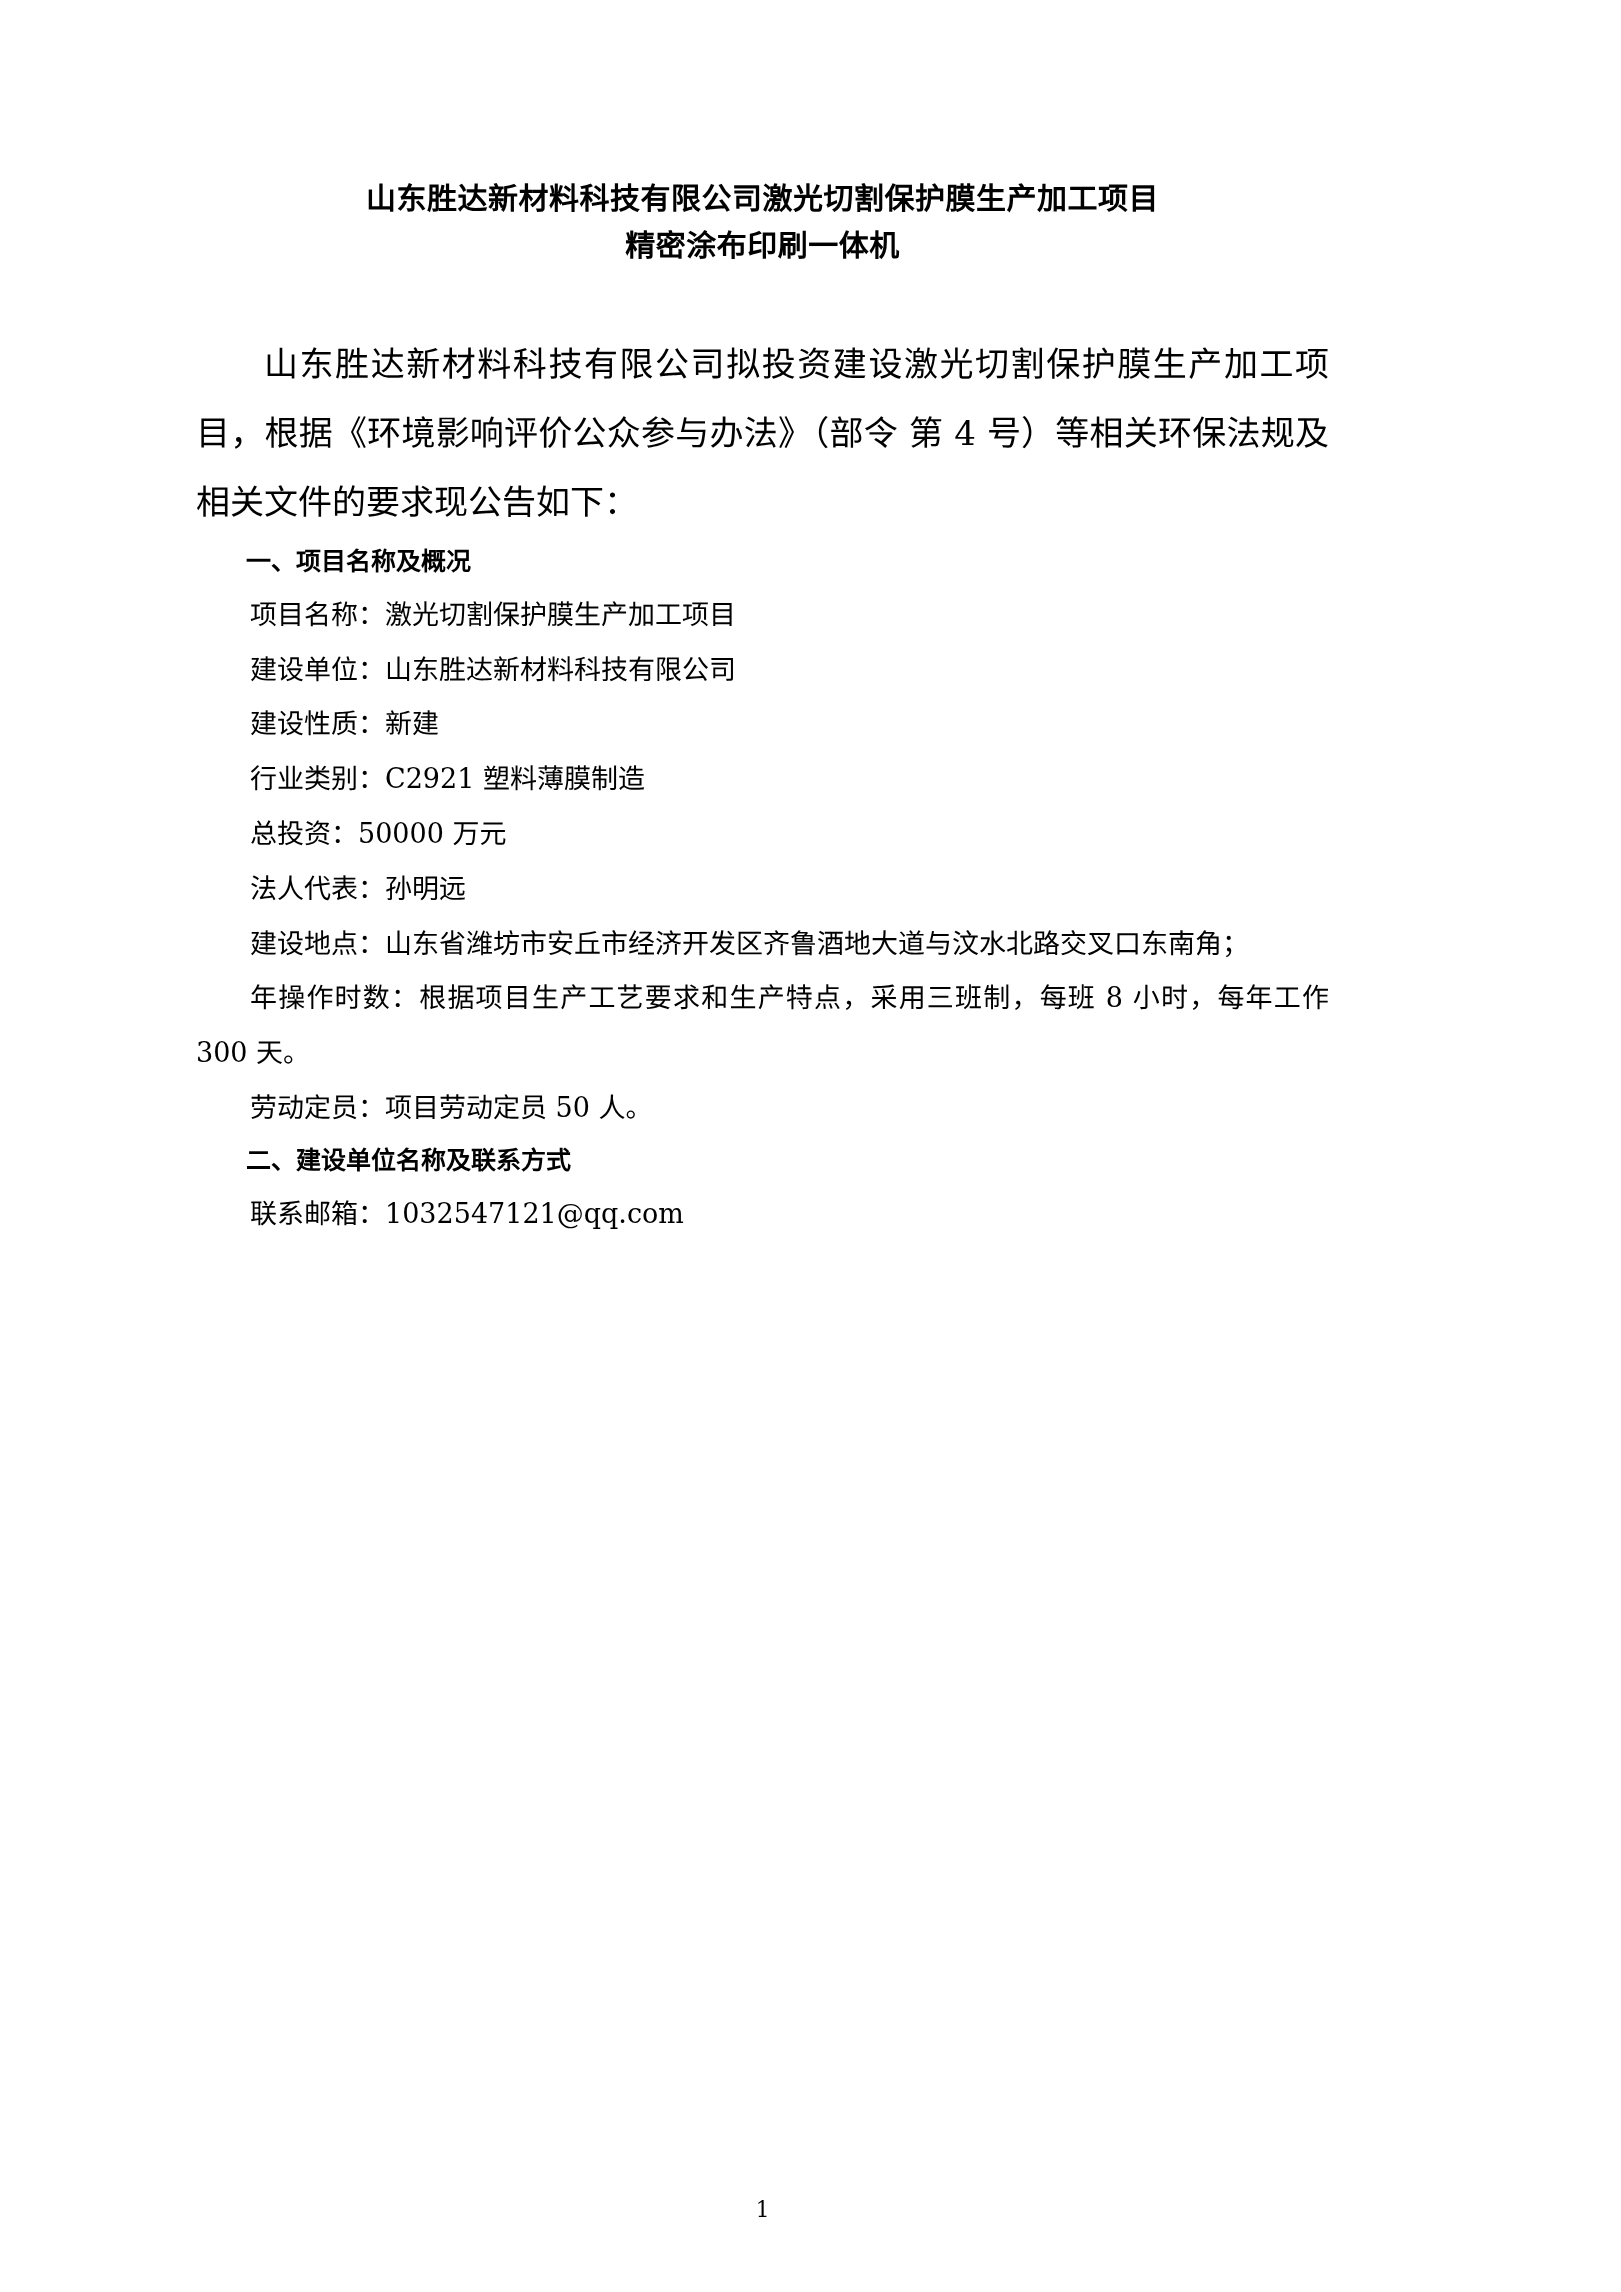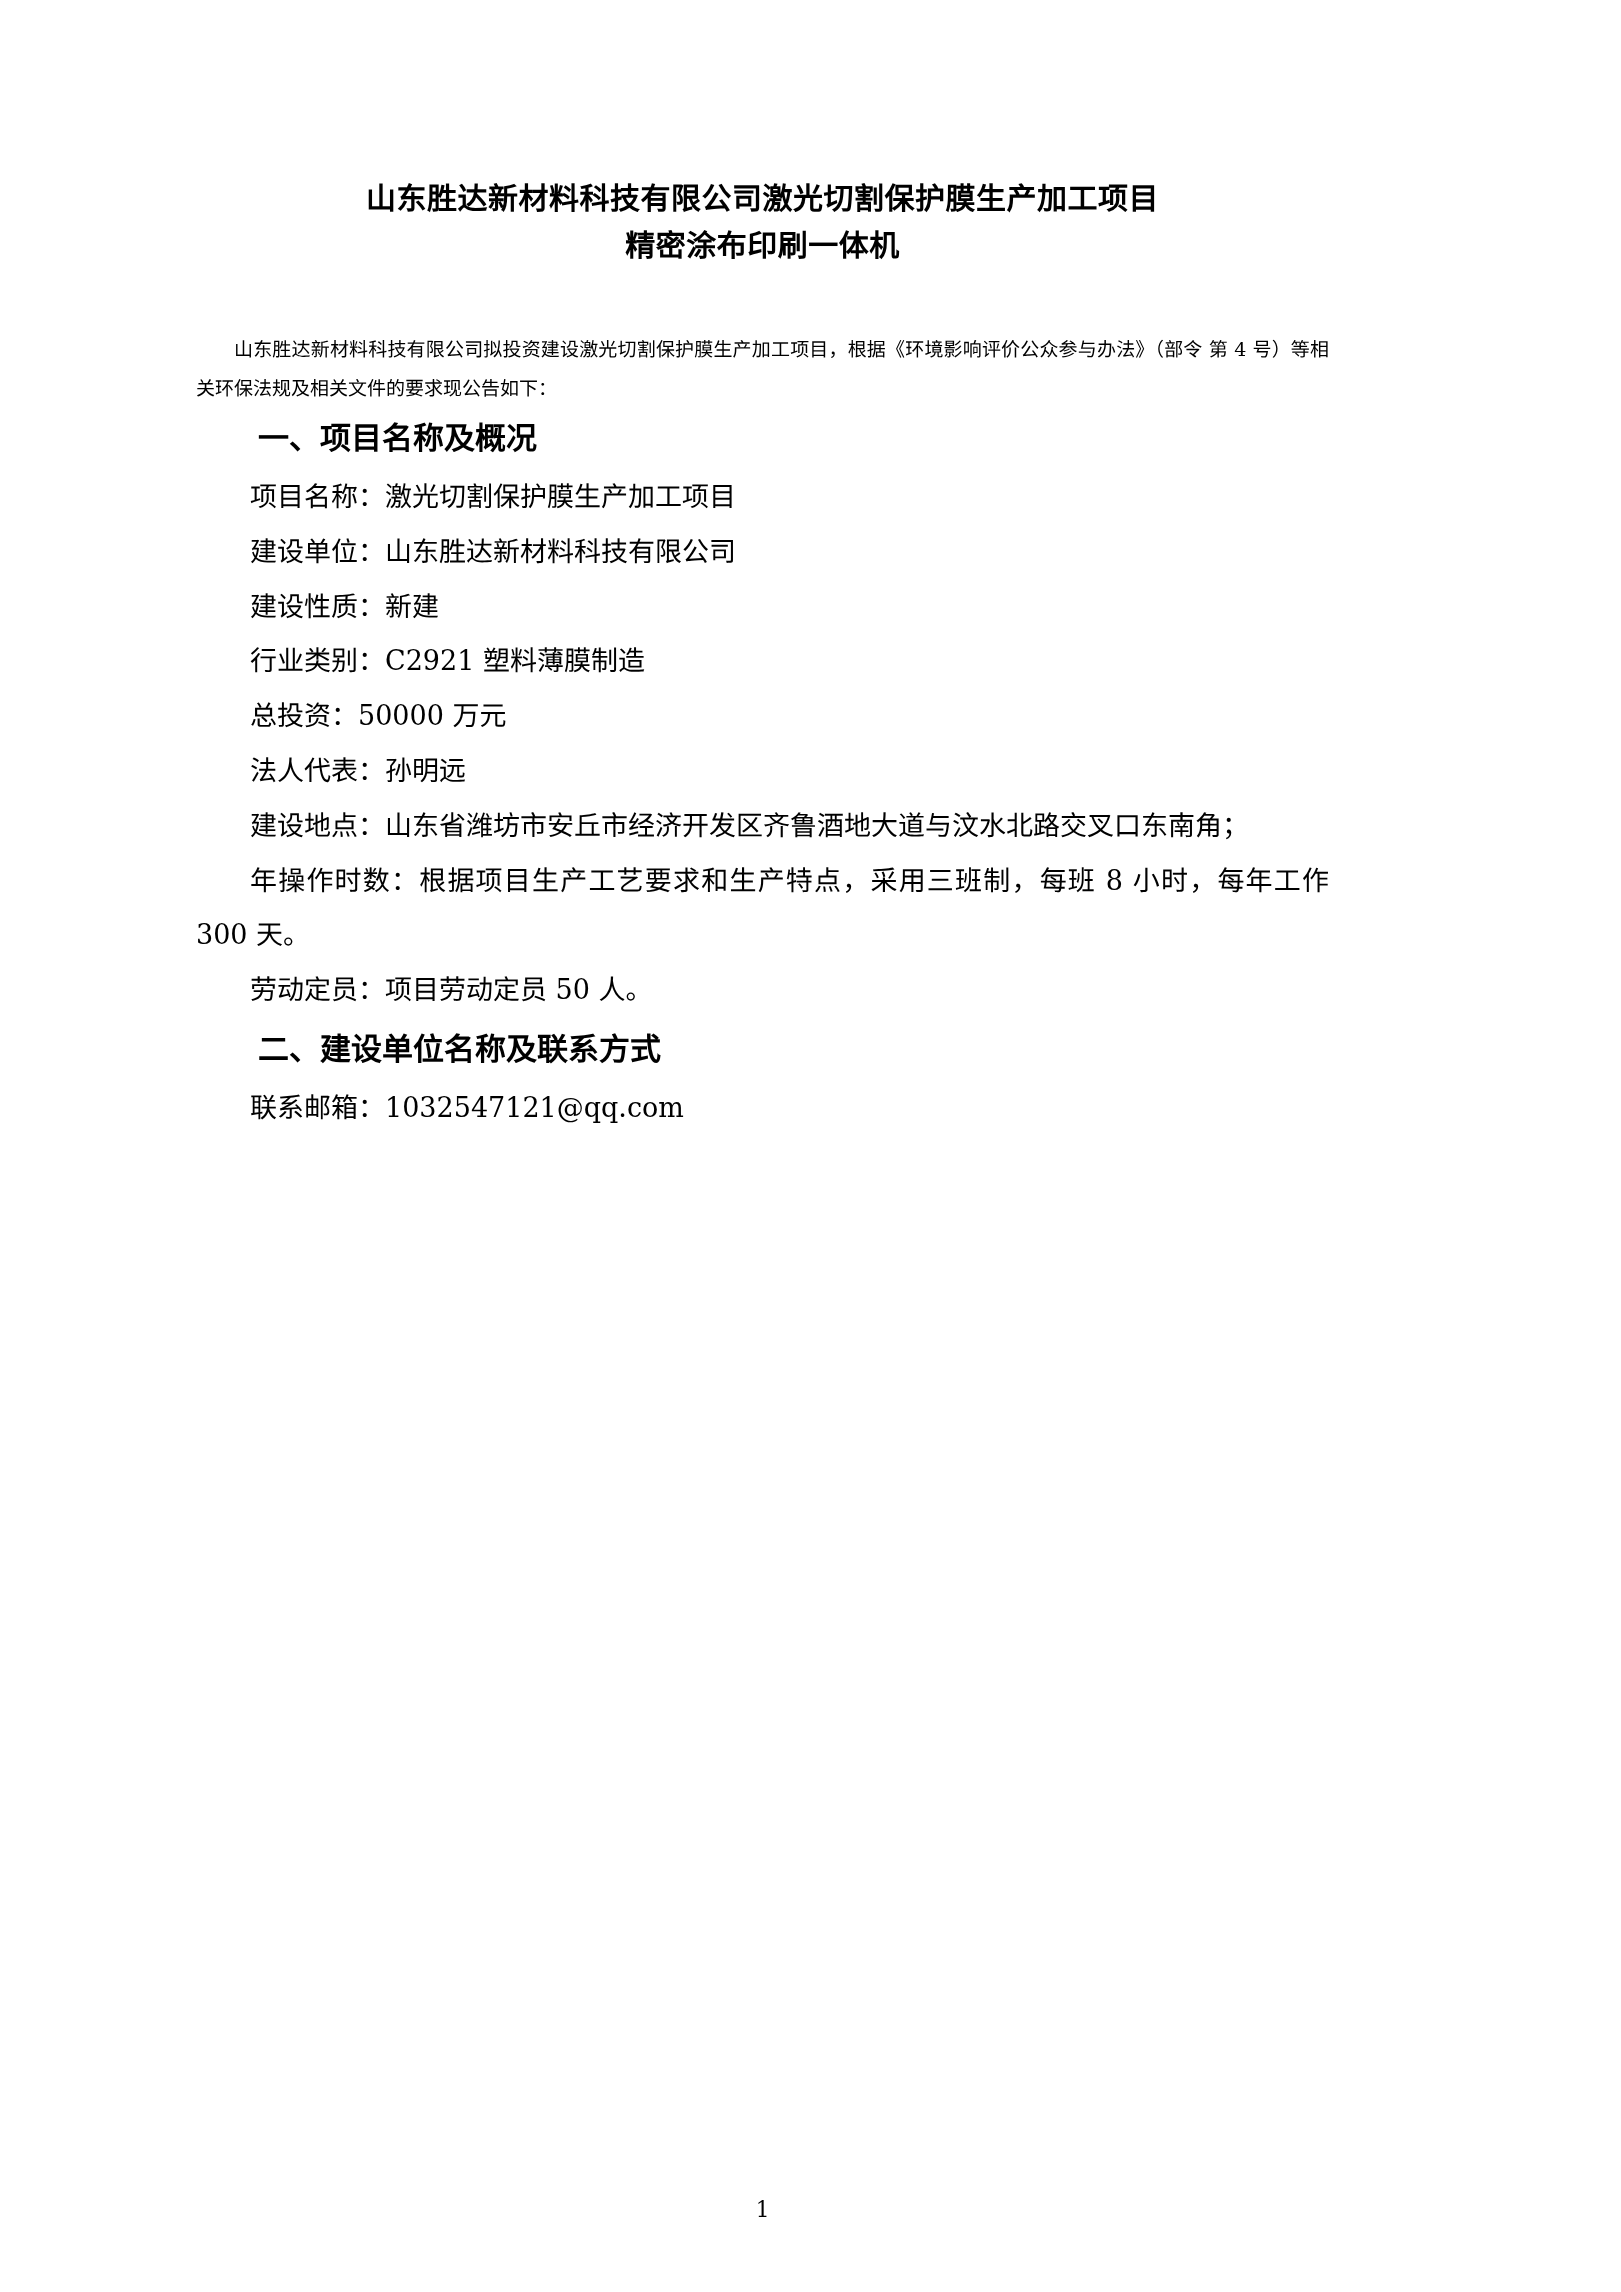--- a/index.html
+++ b/index.html
@@ -30,29 +30,29 @@
     letter-spacing: 0.5px;
   }
   .doc-title .line {
     display: block;
   }
   .body-block {
     margin-top: 61px;
   }
   p.para {
     margin: 0 0 0 0;
-    font-size: 19px;
+    font-size: 34px;
     line-height: 2.03;
     text-align: justify;
     text-justify: inter-ideograph;
     text-indent: 2em;
   }
   p.heading {
     margin: 0;
-    font-size: 31px;
+    font-size: 25px;
     font-weight: bold;
     line-height: 2.03;
     text-indent: 2em;
   }
   p.item {
     margin: 0;
     font-size: 27px;
     line-height: 2.03;
     text-indent: 2em;
     text-align: justify;

